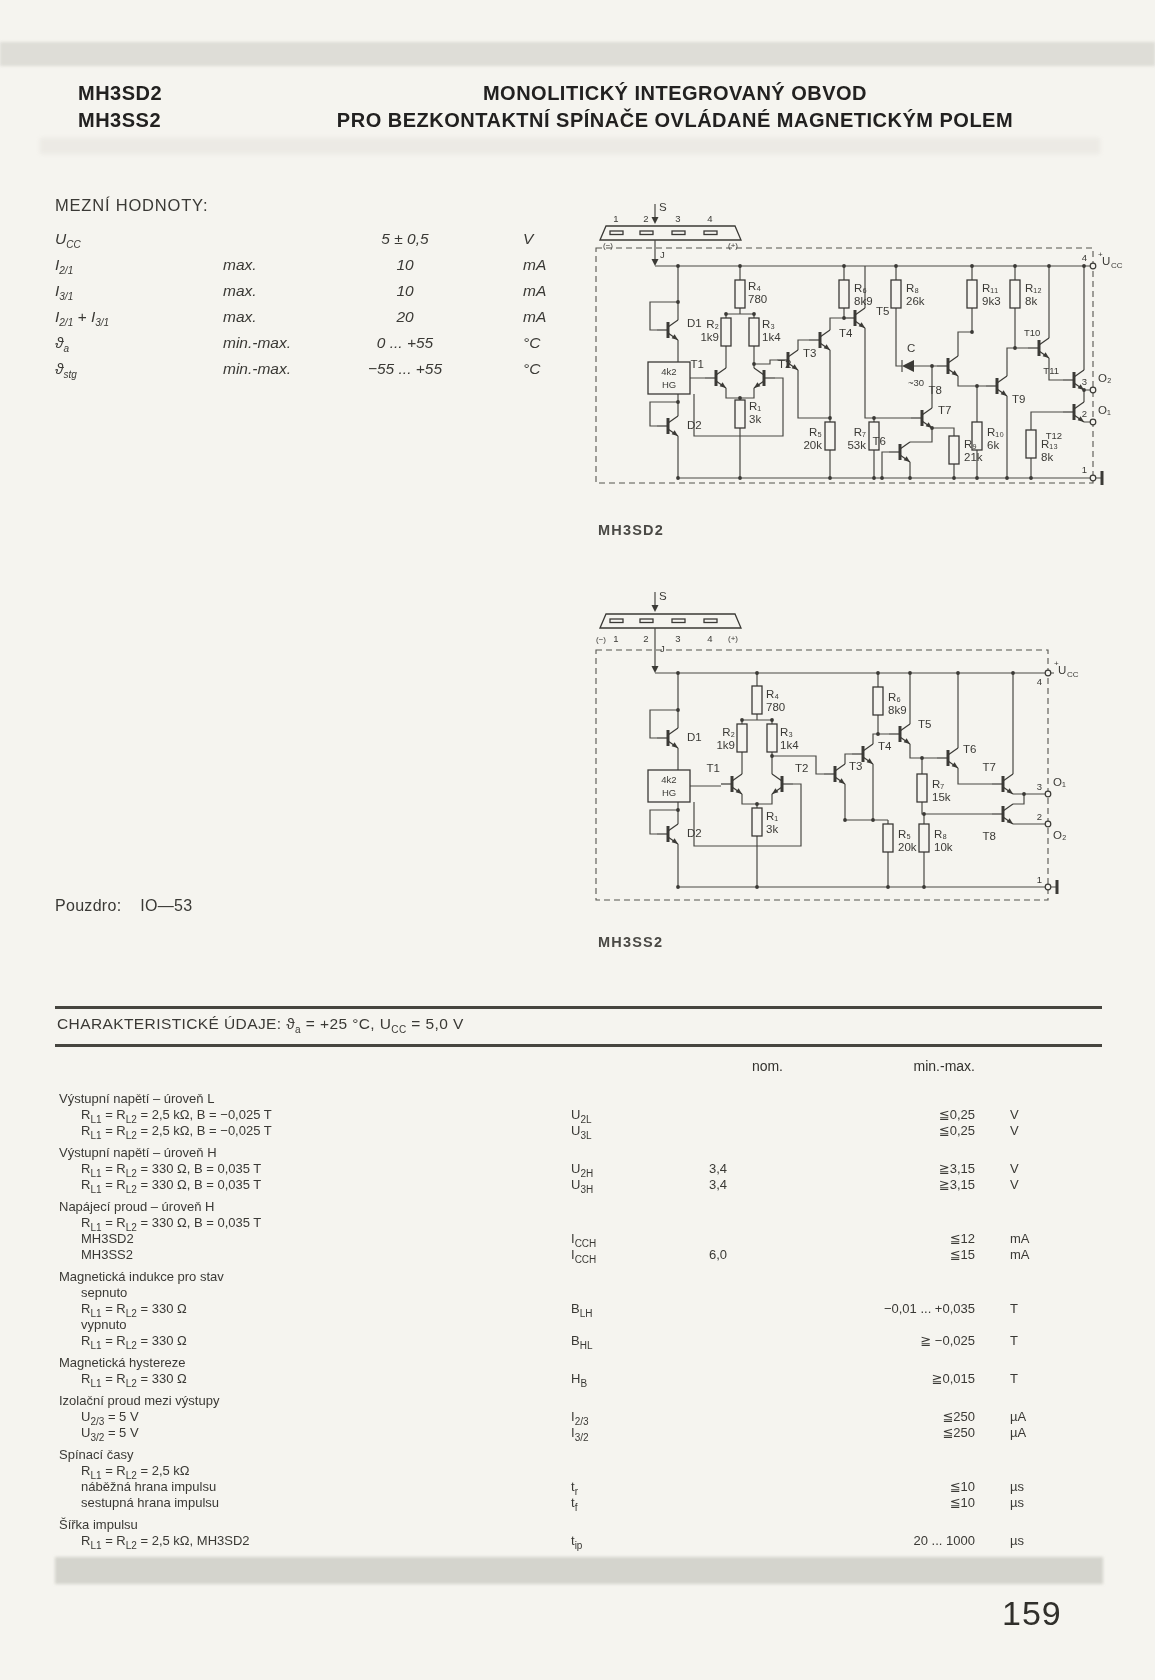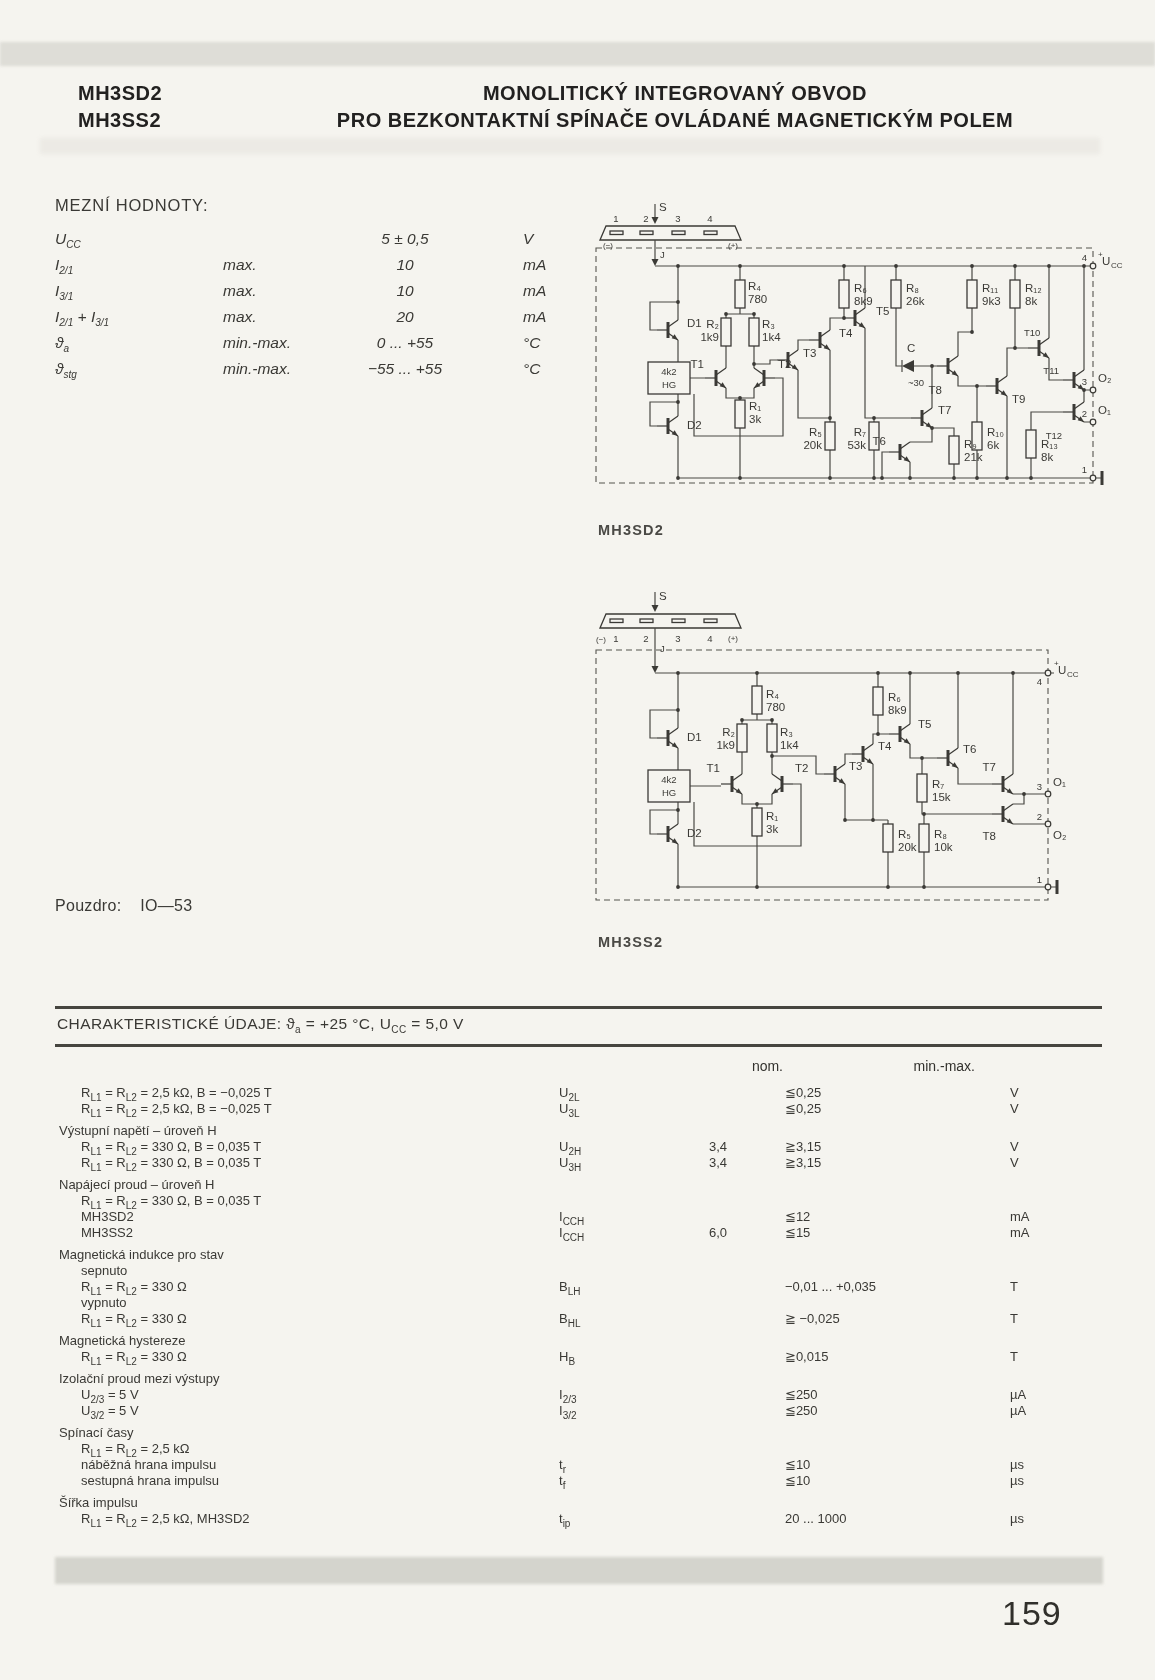--- a/index.html
+++ b/index.html
@@ -47,23 +47,23 @@
   .char-head{position:absolute;left:57px;top:1015px;font-size:15.5px;color:#3a3935;letter-spacing:.4px;}
   .colhead{position:absolute;top:1058px;font-size:14px;font-weight:normal;color:#33322e;text-align:right;}
   .ch-nom{left:653px;width:130px;}
   .ch-mm{left:785px;width:190px;}
 
   .chart{position:absolute;left:55px;top:1085px;width:1047px;font-size:13px;color:#3a3935;}
   .cr{position:relative;height:16px;}
   .grp{margin-top:6px;}
   .c-desc{position:absolute;left:4px;white-space:nowrap;}
   .ind .c-desc{left:26px;}
-  .c-sym{position:absolute;left:504px;text-align:center;}
+  .c-sym{position:absolute;left:516px;text-align:center;}
   .c-nom{position:absolute;left:598px;width:130px;text-align:center;}
-  .c-mm{position:absolute;left:730px;width:190px;text-align:left;}
+  .c-mm{position:absolute;left:730px;width:190px;text-align:right;}
   .c-unit{position:absolute;left:955px;}
 
   .pagenum{position:absolute;left:1002px;top:1594px;font-size:34px;color:#302f2b;letter-spacing:1px;}
 </style>
 </head>
 <body>
 
 <div class="page">
   <div class="artifact band-top"></div>
   <div class="artifact band-top2"></div>
@@ -448,20 +448,23 @@
 
   <div class="rule r1"></div>
   <div class="char-head">
     <span>CHARAKTERISTICKÉ ÚDAJE: </span><span>ϑ</span><sub>a</sub><span> = +25 °C, </span><span>U</span><sub>CC</sub><span> = 5,0 V</span>
   </div>
   <div class="rule r2"></div>
   <div class="colhead ch-nom">nom.</div>
   <div class="colhead ch-mm">min.-max.</div>
 
   <div class="chart">
+    <div class="cr grp">
+        <span class="c-desc"><span>Výstupní napětí – úroveň L</span></span>
+      </div>
     <div class="cr ind">
         <span class="c-desc"><span>R</span><sub>L1</sub><span> = R</span><sub>L2</sub><span> = 2,5 kΩ, B = −0,025 T</span></span>
         <span class="c-sym"><span>U</span><sub>2L</sub></span>
         <span class="c-nom"></span>
         <span class="c-mm">≦0,25</span>
         <span class="c-unit">V</span>
       </div>
     <div class="cr ind">
         <span class="c-desc"><span>R</span><sub>L1</sub><span> = R</span><sub>L2</sub><span> = 2,5 kΩ, B = −0,025 T</span></span>
         <span class="c-sym"><span>U</span><sub>3L</sub></span>

